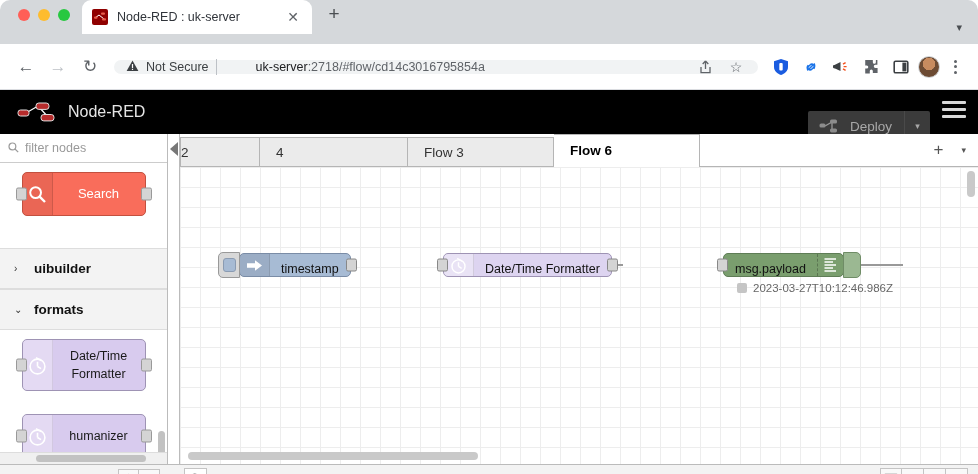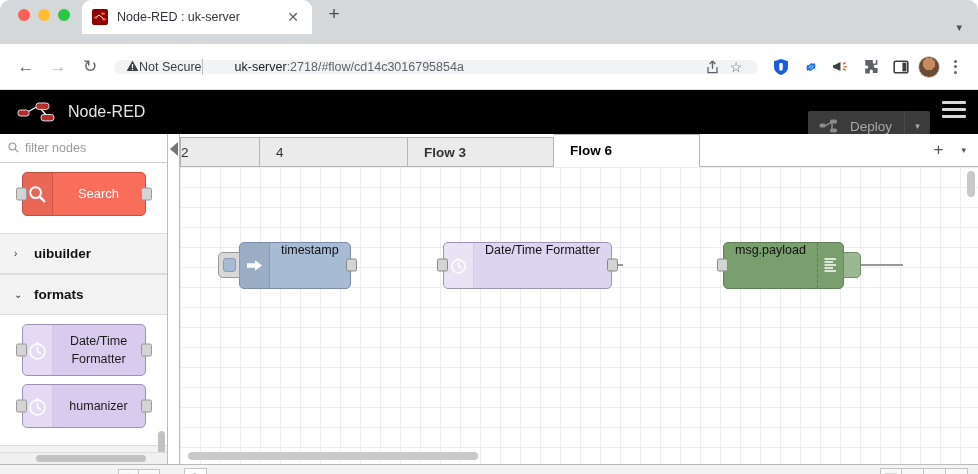--- a/index.html
+++ b/index.html
@@ -57,21 +57,21 @@
     padding: 0 12px; gap: 4px; border-bottom: 1px solid #dadce0;
   }
   .navbtn {
     width: 28px; height: 28px; display: flex; align-items: center;
     justify-content: center; color: #5f6368; font-size: 17px; flex: none;
   }
   .navbtn.disabled { color: #bdc1c6; }
   .omnibox {
     flex: 1; height: 14px; background: #f1f3f4; border-radius: 16px;
     display: flex; align-items: center; padding: 0 10px 0 12px;
-    margin: 16px 6px; min-width: 0;
+    margin: 16px 6px; gap: 7px; min-width: 0;
   }
   .warn-icon { font-size: 11px; color: #3c4043; flex: none; line-height: 1; }
   .notsecure { font-size: 12.5px; color: #3c4043; flex: none; }
   .omni-sep { width: 1px; height: 16px; background: #bdc1c6; flex: none; }
   .url { font-size: 12.5px; color: #5f6368; white-space: nowrap;
          overflow: hidden; flex: 1; }
   .url b { color: #202124; font-weight: 400; padding-left: 32px; }
   .omni-icon { width: 24px; height: 24px; display: flex; align-items: center;
                justify-content: center; color: #5f6368; font-size: 14px; flex: none; }
   .ext { width: 26px; height: 26px; display: flex; align-items: center;
@@ -127,21 +127,21 @@
   .pal-group {
     height: 41px; background: #f3f3f3; border-bottom: 1px solid #ddd;
     border-top: 1px solid #ddd;
     display: flex; align-items: center; gap: 12px; padding: 0 14px;
   }
   .pal-group .arrow { color: #333; font-size: 10px; width: 8px; }
   .pal-group .gname { font-size: 13.5px; font-weight: bold; color: #111; }
   .pal-nodes { padding: 9px 0; background: #fff; }
 
   .pnode {
-    width: 124px; margin: 0 auto 8px; height: 44px; position: relative;
+    width: 124px; margin: 0 auto 23px; height: 44px; position: relative;
     display: flex; align-items: flex-end;
   }
   .pnode.tall { height: 52px; }
   .pnode .body {
     flex: 1; height: 100%; border: 1px solid #999; border-radius: 5px;
     display: flex; align-items: center; overflow: hidden;
   }
   .pnode .icon-cell {
     width: 30px; height: 100%; display: flex; align-items: center;
     justify-content: center; flex: none;
@@ -220,22 +220,22 @@
     background-color: #fff;
     background-image:
       linear-gradient(to right, #ededed 1px, transparent 1px),
       linear-gradient(to bottom, #ededed 1px, transparent 1px);
     background-size: 20px 20px;
   }
 
   
   .fnode { position: absolute; display: flex; align-items: center; height: 30px; }
   .fnode .nbody {
-    height: 47px; border: 1px solid #888; border-radius: 5px;
-    display: flex; align-items: flex-start; overflow: hidden;
+    height: 24px; border: 1px solid #888; border-radius: 5px;
+    display: flex; align-items: flex-end; overflow: hidden;
   }
   .fnode .nicon {
     width: 30px; height: 100%; display: flex; align-items: center;
     justify-content: center; flex: none; border-right: 1px solid rgba(0,0,0,.10);
   }
   .fnode .nlabel { font-size: 12.5px; color: #111; padding: 0 11px; white-space: nowrap; }
   .fport {
     width: 11px; height: 13px; background: #d4d4d4; border: 1px solid #888;
     border-radius: 2px; position: absolute; top: 50%; transform: translateY(-50%);
   }
@@ -522,21 +522,21 @@
     </div>
 
     <div class="workspace">
       <div class="tabs-row">
         <div class="ws-tab first" style="width:80px;padding-left:6px;overflow:hidden;">
           <span style="margin-left:-6px;">2</span>
         </div>
         <div class="ws-tab" style="width:148px;">
           <span>4</span>
         </div>
-        <div class="ws-tab" style="width:146px;font-weight:bold;">
+        <div class="ws-tab" style="width:146px;">
           <span>Flow 3</span>
         </div>
         <div class="ws-tab active" style="width:146px;">
           <span>Flow 6</span>
         </div>
         <div class="tabs-actions">
           <span class="plus">+</span>
           <span class="cdown">▾</span>
         </div>
       </div>
@@ -587,20 +587,24 @@
                   <line x1="1.5" y1="2" x2="13" y2="2"></line>
                   <line x1="1.5" y1="5" x2="10" y2="5"></line>
                   <line x1="1.5" y1="8" x2="13" y2="8"></line>
                   <line x1="1.5" y1="11" x2="10" y2="11"></line>
                   <line x1="1.5" y1="14" x2="13" y2="14"></line>
                 </g>
               </svg>
             </div>
           </div>
           <div class="debug-toggle"></div>
+          <div class="node-status">
+            <span class="sdot"></span>
+            <span class="stext">2023-03-27T10:12:46.986Z</span>
+          </div>
         </div>
 
         <div class="cv-vthumb" style="top:4px;height:26px;"></div>
         <div class="cv-hthumb" style="left:8px;width:290px;"></div>
       </div>
     </div>
   </div>
 
   <div class="nr-footer">
     <div class="foot-left">

